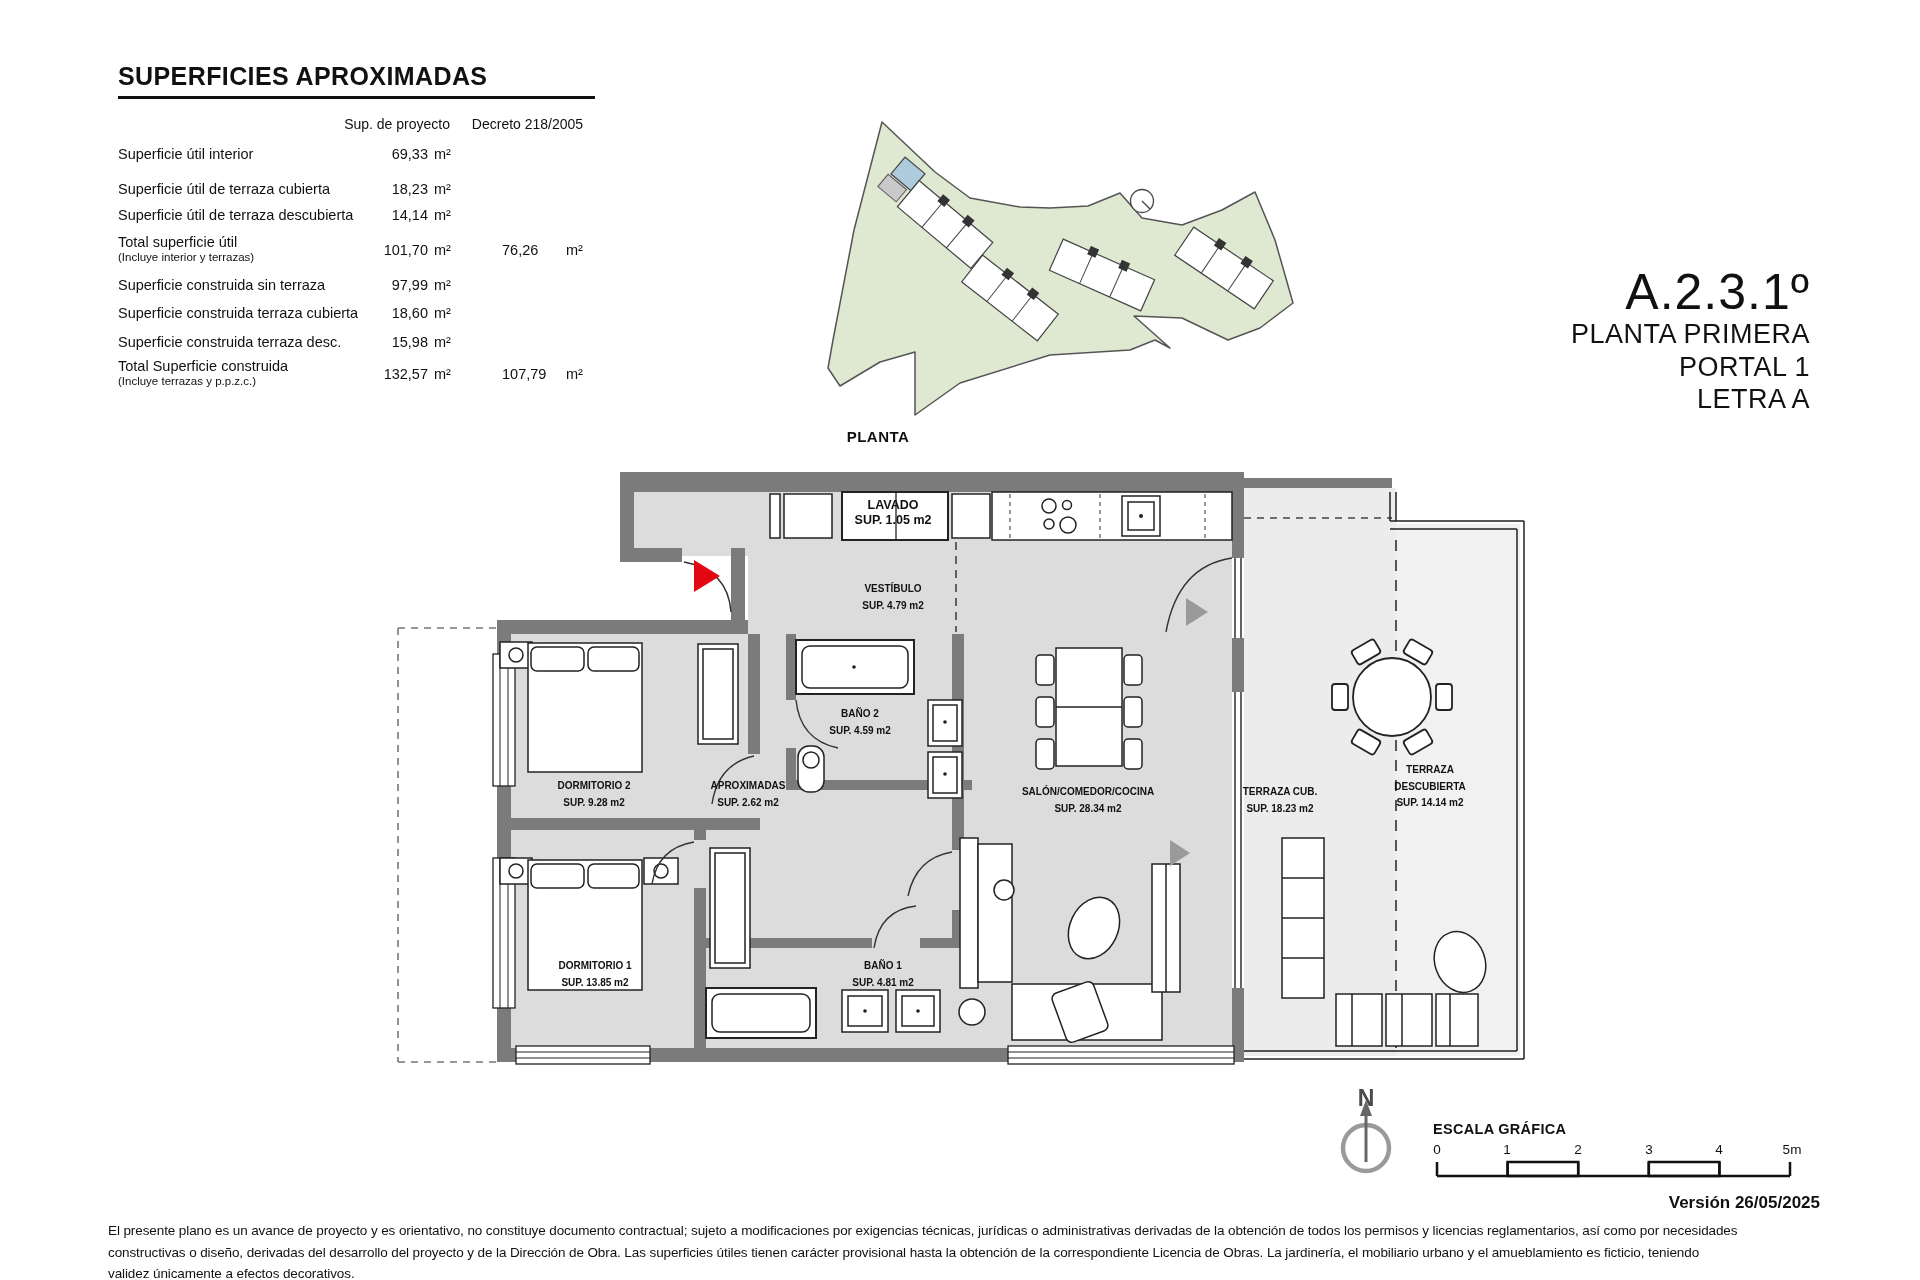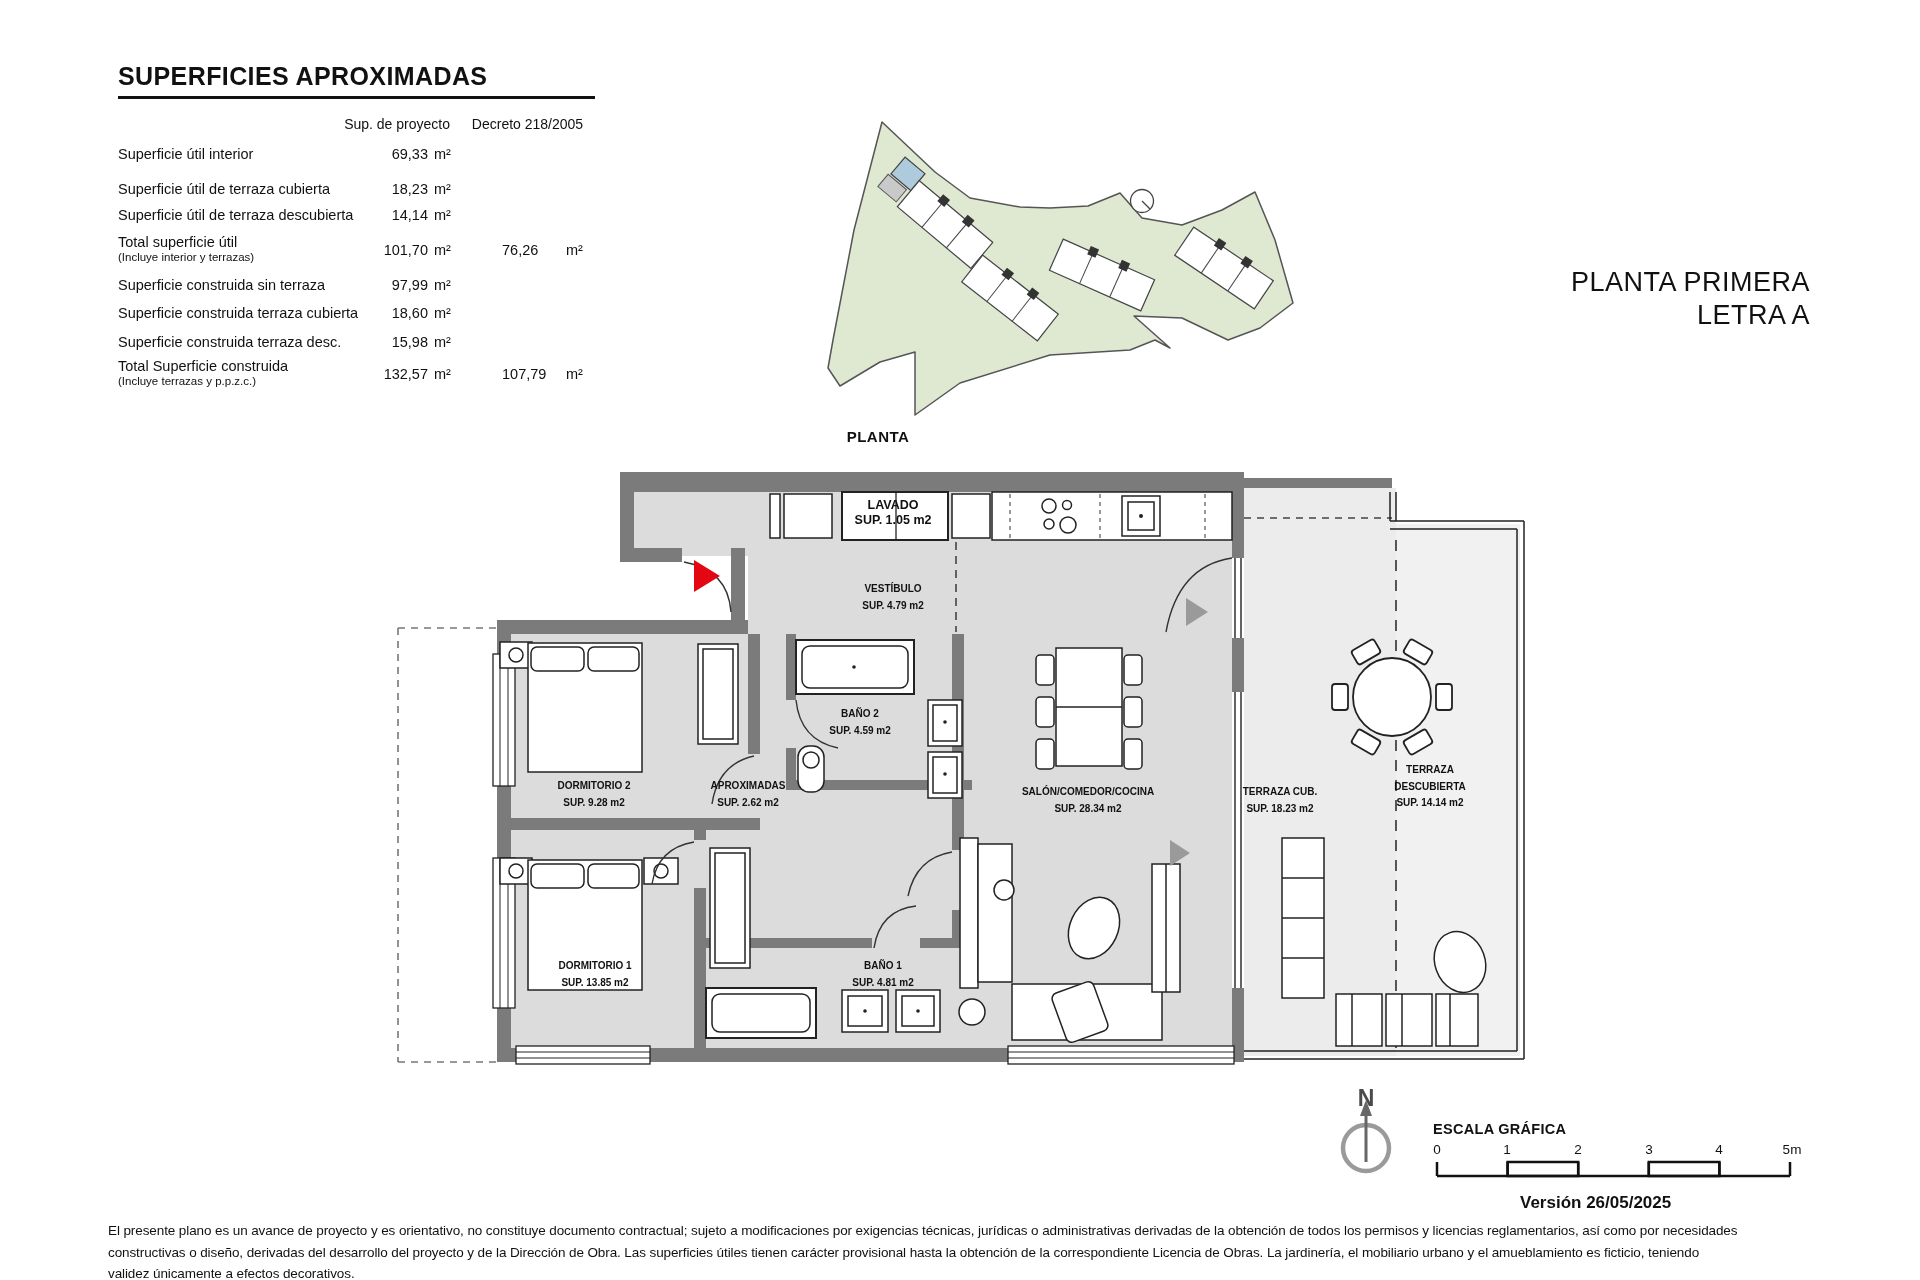--- a/index.html
+++ b/index.html
@@ -28,21 +28,21 @@
   
   .room-label{position:absolute;transform:translateX(-50%);text-align:center;
               font-size:10px;font-weight:700;line-height:16.5px;white-space:nowrap;color:#111;}
   #plan-heading{position:absolute;left:878px;top:428px;transform:translateX(-50%);
                 font-size:15px;font-weight:700;letter-spacing:.5px;}
   
   #north-label{position:absolute;left:1366px;top:1085px;transform:translateX(-50%);
                font-size:23px;font-weight:700;color:#4a4a4a;}
   #scale-label{position:absolute;left:1433px;top:1121px;font-size:14.5px;font-weight:700;letter-spacing:.3px;}
   .tick-num{position:absolute;top:1142px;transform:translateX(-50%);font-size:13.5px;}
-  #version{position:absolute;left:1520px;top:1193px;width:300px;
+  #version{position:absolute;left:1520px;top:1193px;width:300px;text-align:right;
            font-size:17px;font-weight:700;}
   #disclaimer{position:absolute;left:108px;top:1220px;font-size:13.5px;line-height:21.5px;
               letter-spacing:-.1px;white-space:nowrap;}
 </style>
 </head>
 <body>
 
 <div id="canvas">
 
   <div id="surf-table">
@@ -134,21 +134,23 @@
       <line x1="-16" y1="-17" x2="-16" y2="17" stroke="#444" stroke-width="1"></line>
       <line x1="16" y1="-17" x2="16" y2="17" stroke="#444" stroke-width="1"></line>
       <rect x="-21" y="-22" width="9" height="9" fill="#333"></rect>
       <rect x="11" y="-22" width="9" height="9" fill="#333"></rect>
     </g>
     <circle cx="322" cy="101" r="11.5" fill="#fff" stroke="#444" stroke-width="1.3"></circle>
     <line x1="322" y1="101" x2="330" y2="109" stroke="#444" stroke-width="1.2"></line>
   </svg>
 
   <div id="title-block">
+    <div id="unit-code">A.2.3.1º</div>
     <div class="tb-line">PLANTA PRIMERA</div>
+    <div class="tb-line">PORTAL  1</div>
     <div class="tb-line">LETRA A</div>
   </div>
 
   <div id="plan-heading">PLANTA</div>
 
   <svg class="abs" style="left:380px;top:460px" width="1160" height="620" viewBox="380 460 1160 620">
 
     <path d="M505,628 L748,628 L748,556 L628,556 L628,480 L1238,480 L1238,1056 L505,1056 Z" fill="#dcdcdc"></path>
     <rect x="1238" y="488" width="158" height="568" fill="#ececec"></rect>
     <rect x="1396" y="524" width="124" height="532" fill="#f1f1f1"></rect>

